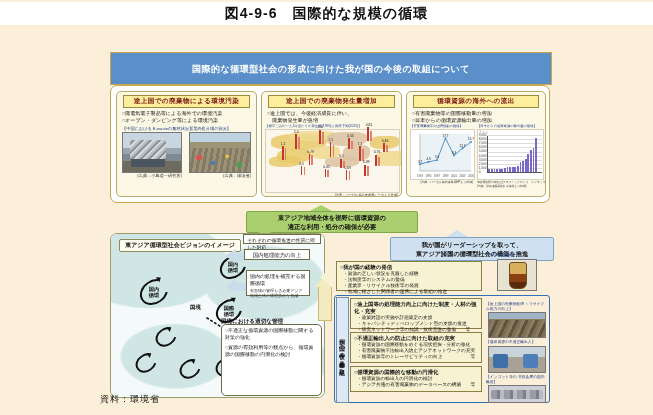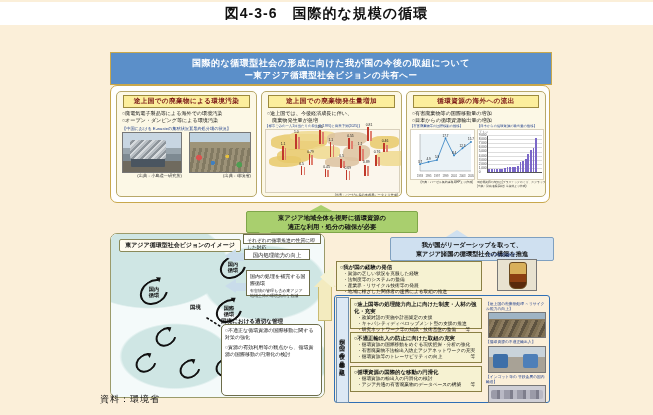--- a/index.html
+++ b/index.html
@@ -234,29 +234,28 @@
     border-radius:2px;}
   
   #source{
     position:absolute;left:100px;top:368px;
     font-size:9px;color:#111;letter-spacing:1px;text-align:center;
   }
 </style>
 </head>
 <body>
 
-<div id="fig-title">図4-3-6　国際的な規模の循環</div>
+<div id="fig-title">図4-9-6　国際的な規模の循環</div>
 <div id="title-rule"></div>
 
 <div id="canvas">
 
 
   <div id="blue-banner">
     <div class="l1">国際的な循環型社会の形成に向けた我が国の今後の取組について</div>
-    <div class="l2">ー東アジア循環型社会ビジョンの共有へー</div>
   </div>
 
   <div id="main-panel">
 
     <div class="sub-panel" id="sp1">
       <div class="sp-title">途上国での廃棄物による環境汚染</div>
       <div class="sp-bullets">
         <div>○廃電気電子製品等による海外での環境汚染</div>
         <div>○オープン・ダンピング等による環境汚染</div>
       </div>

